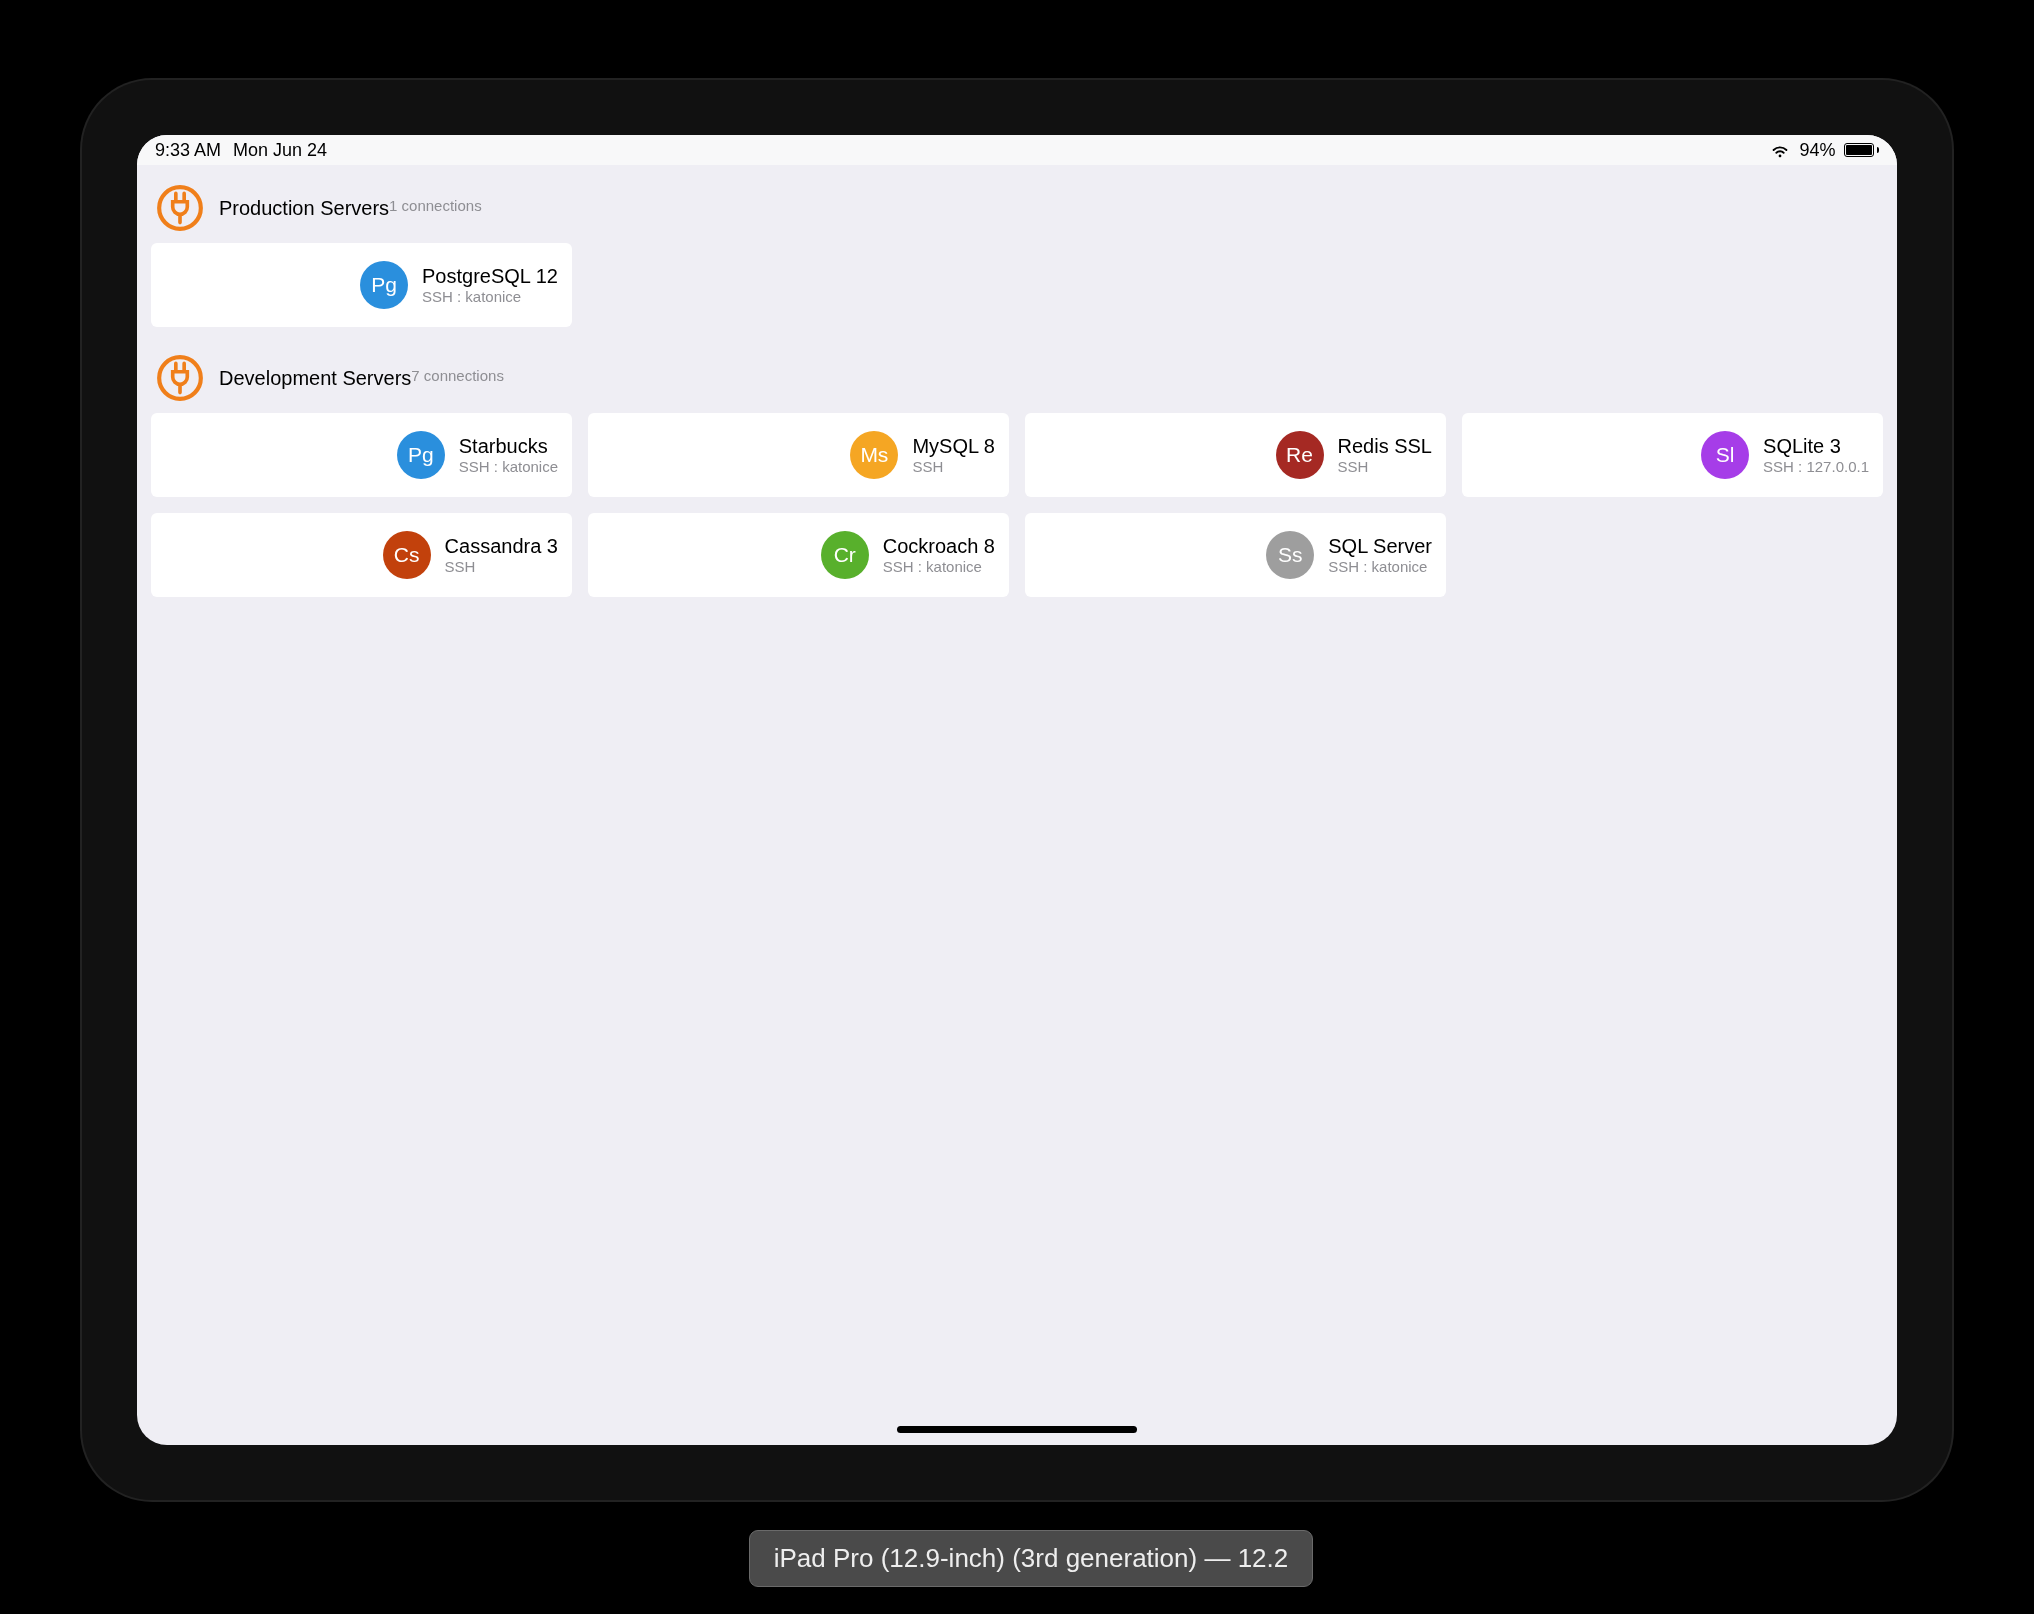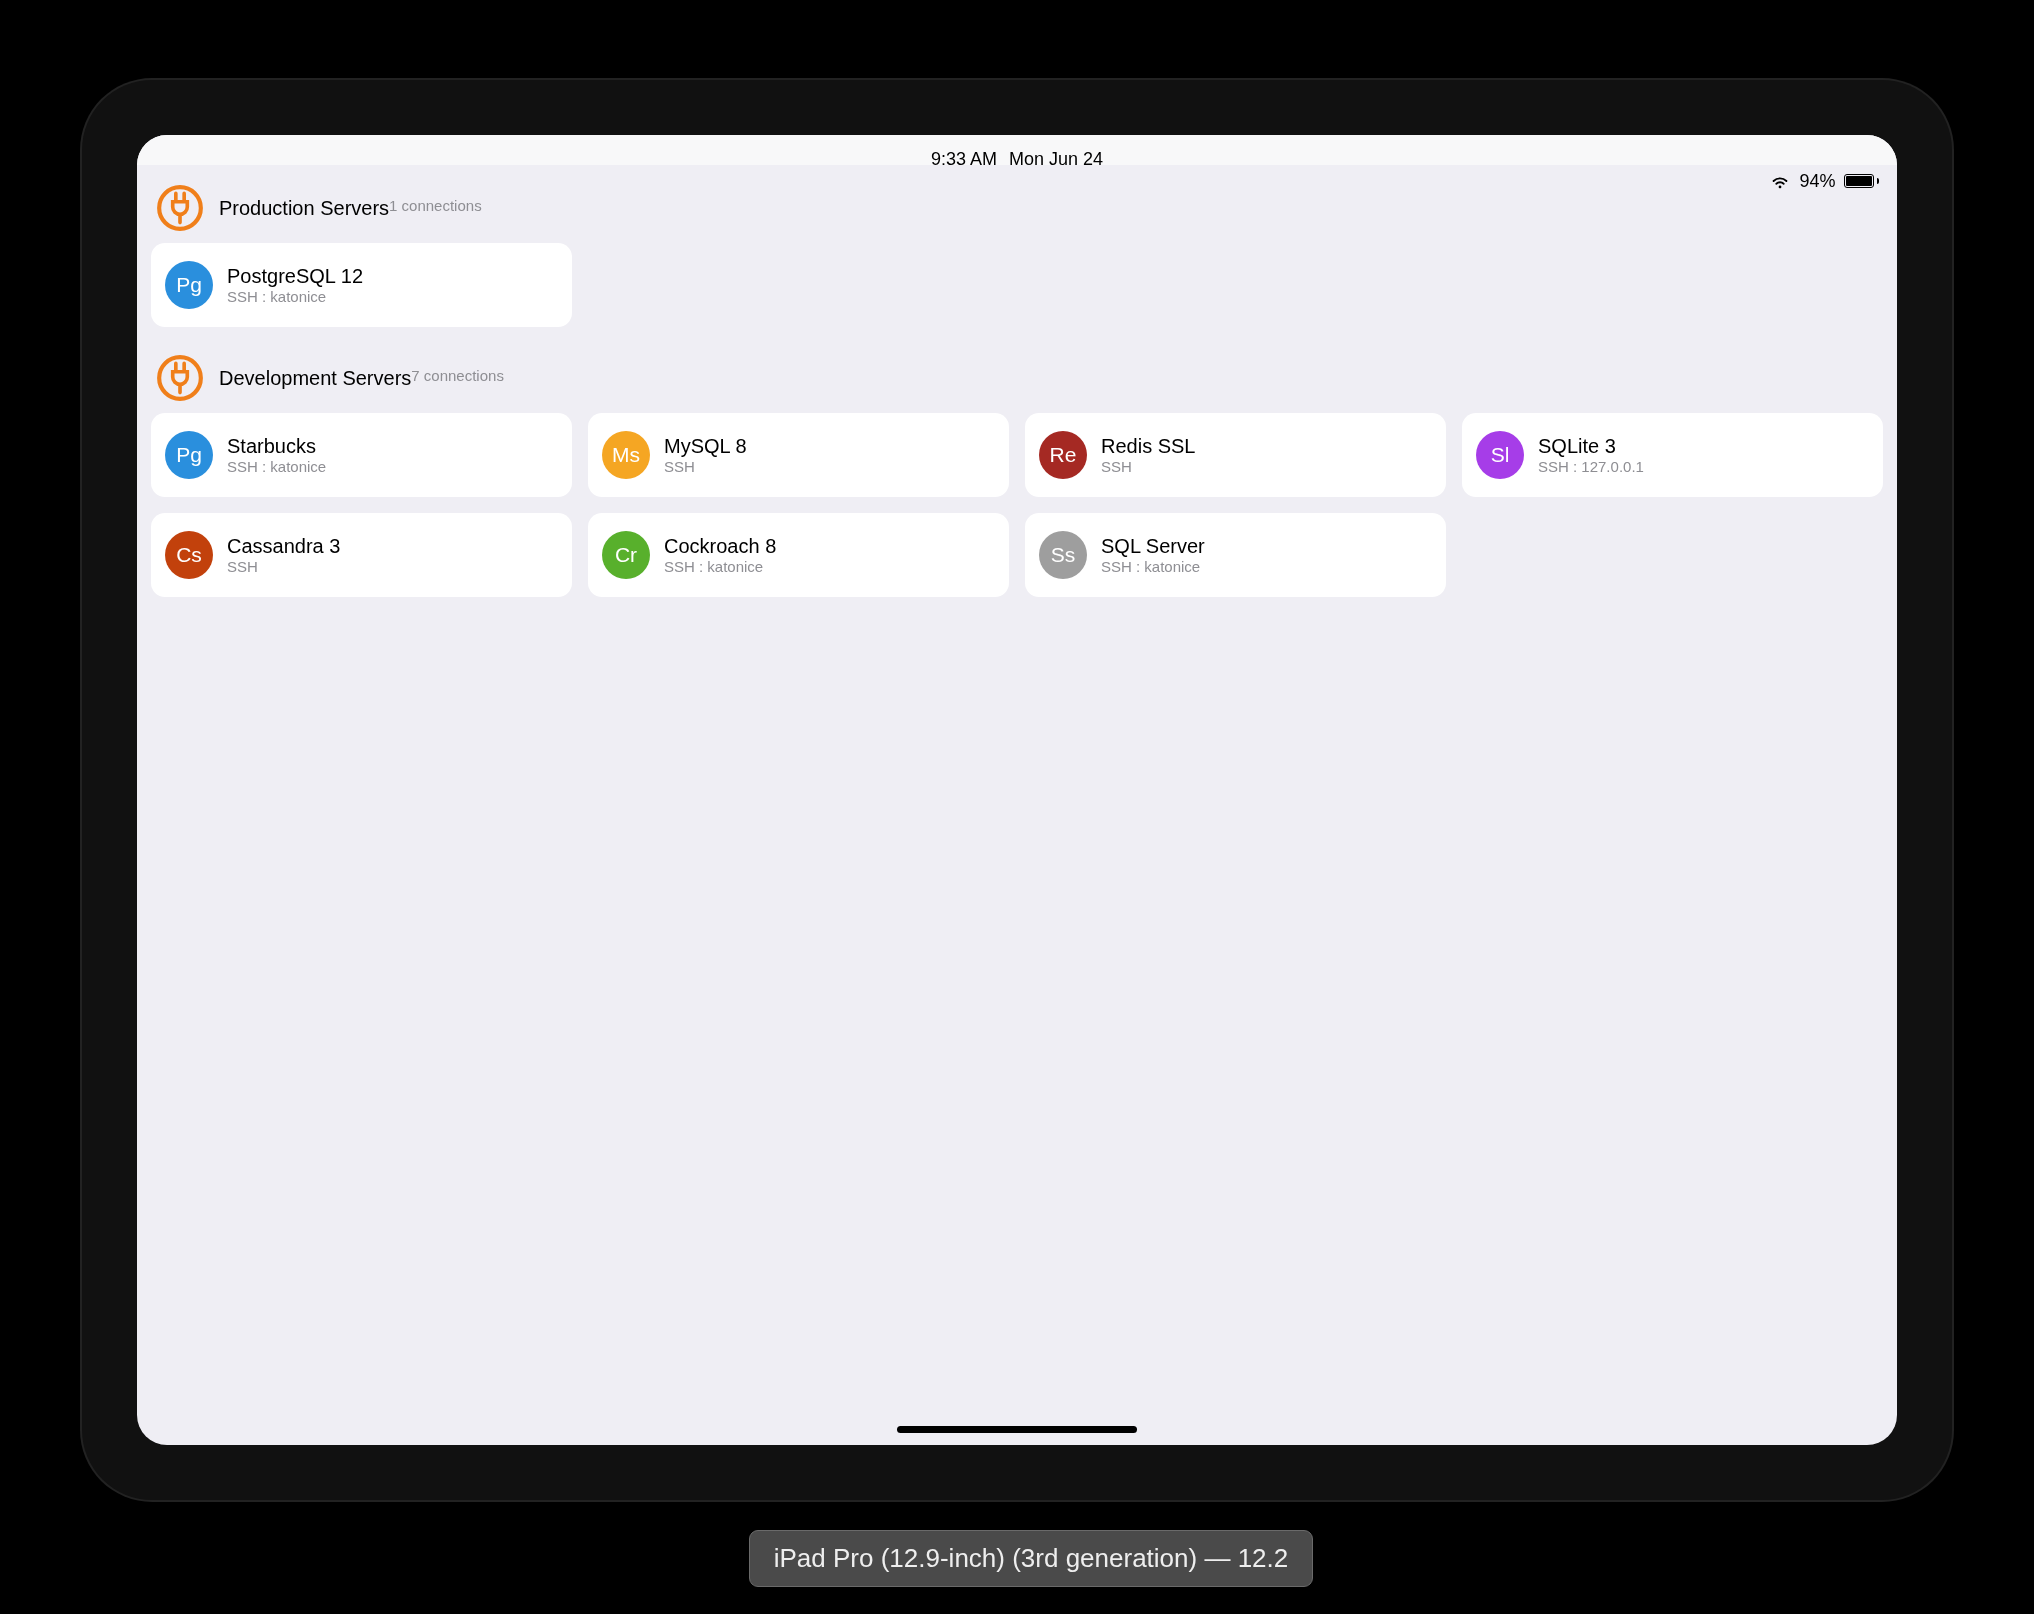--- a/index.html
+++ b/index.html
@@ -29,26 +29,25 @@
     border-radius: 30px;
     overflow: hidden;
     display: flex;
     flex-direction: column;
     position: relative;
   }
   .status-bar {
     height: 30px;
     display: flex;
     align-items: center;
-    padding: 14px 18px;
+    padding: 0 18px;
     font-size: 18px;
     font-weight: 500;
     color: #000;
     background: #f8f8f9;
-    flex-direction: column;
   }
   .status-left { display: flex; align-items: center; gap: 12px; }
   .status-right { margin-left: auto; display: flex; align-items: center; gap: 8px; }
   .wifi-icon { width: 22px; height: 22px; }
   .battery { display: flex; align-items: center; gap: 3px; }
   .battery-body {
     width: 30px; height: 14px; border: 1.5px solid #000; border-radius: 3px; position: relative;
   }
   .battery-fill { position: absolute; left: 1px; top: 1px; bottom: 1px; width: 94%; background: #000; border-radius: 1px;}
   .battery-tip { width: 2.5px; height: 6px; background: #000; border-radius: 0 2px 2px 0; }
@@ -89,27 +88,28 @@
   .group-sub { font-size: 15px; color: #8e8e93; }
 
   .cards {
     display: grid;
     grid-template-columns: repeat(4, 1fr);
     gap: 16px;
     padding: 4px 0 18px 0;
   }
   .card {
     background: #fff;
-    border-radius: 14px;
+    border-radius: 6px;
     height: 84px;
     display: flex;
     align-items: center;
     padding: 0 14px;
     gap: 14px;
     cursor: pointer;
+    justify-content: flex-end;
   }
   .db-badge {
     width: 48px; height: 48px; border-radius: 50%;
     display: flex; align-items: center; justify-content: center;
     color: #fff; font-size: 21px; font-weight: 500;
     flex-shrink: 0;
   }
   .card-texts { display: flex; flex-direction: column; }
   .card-title { font-size: 20px; color: #000; }
   .card-sub { font-size: 15px; color: #8e8e93; }

